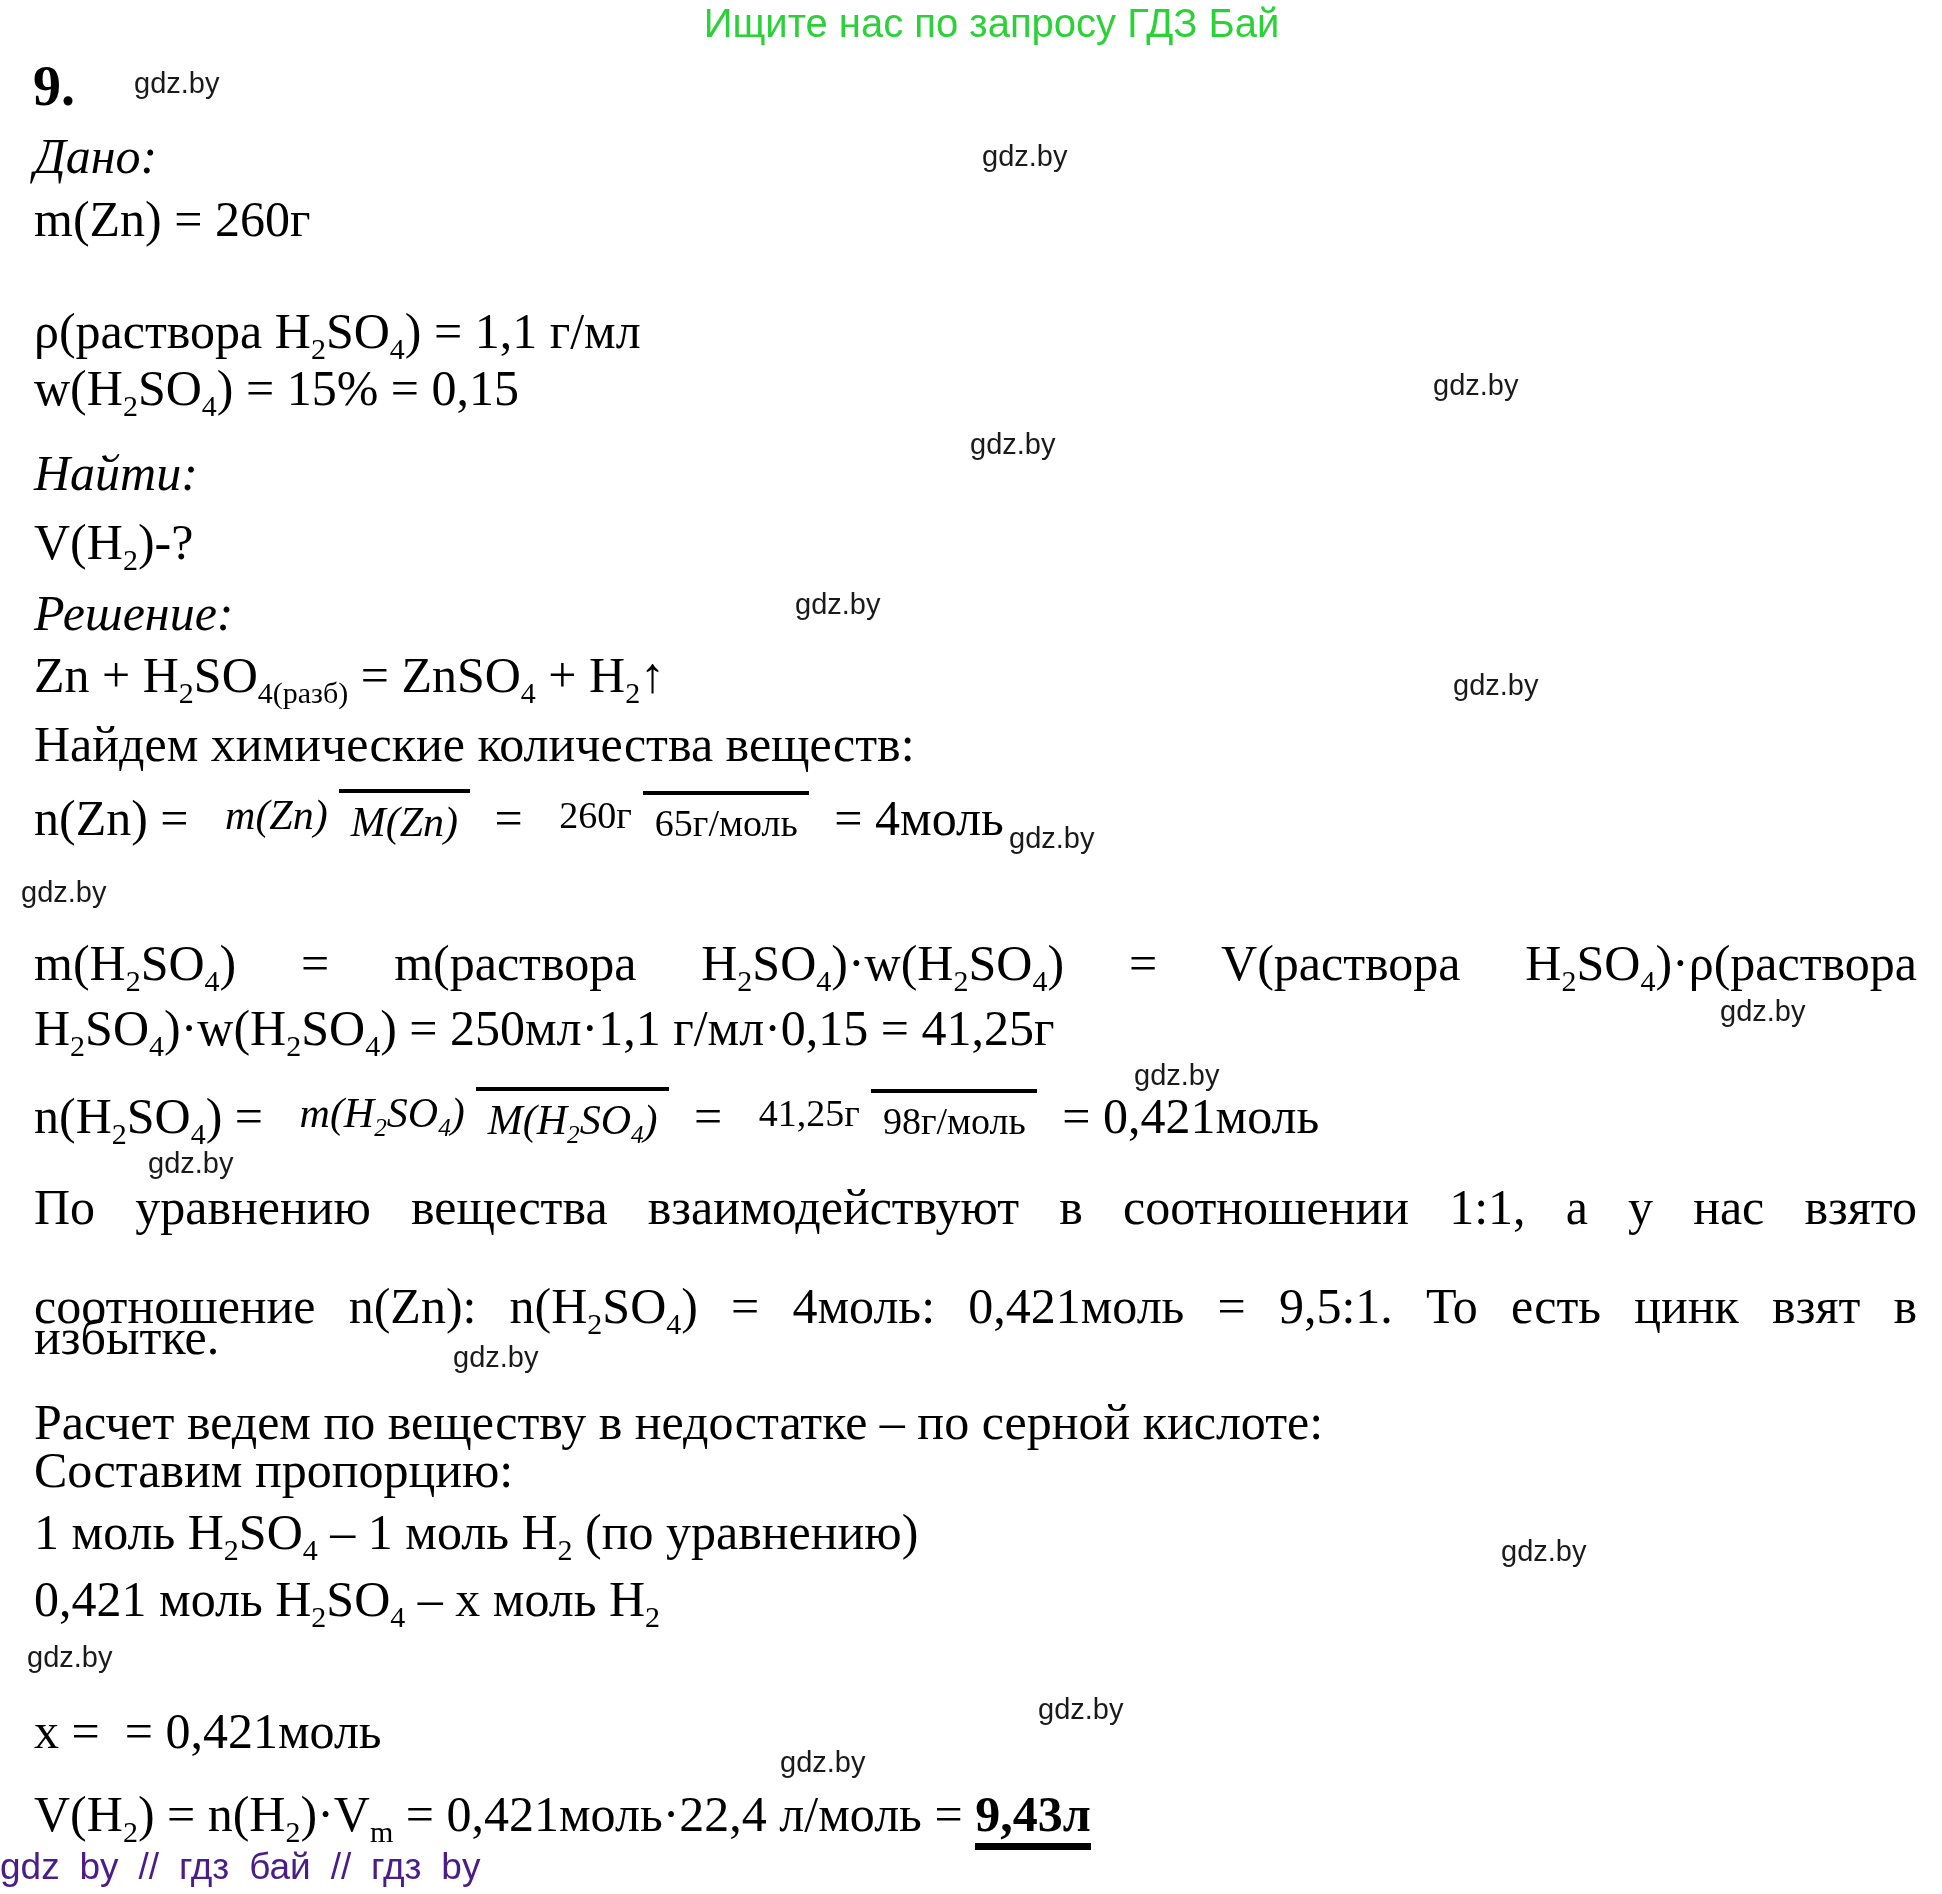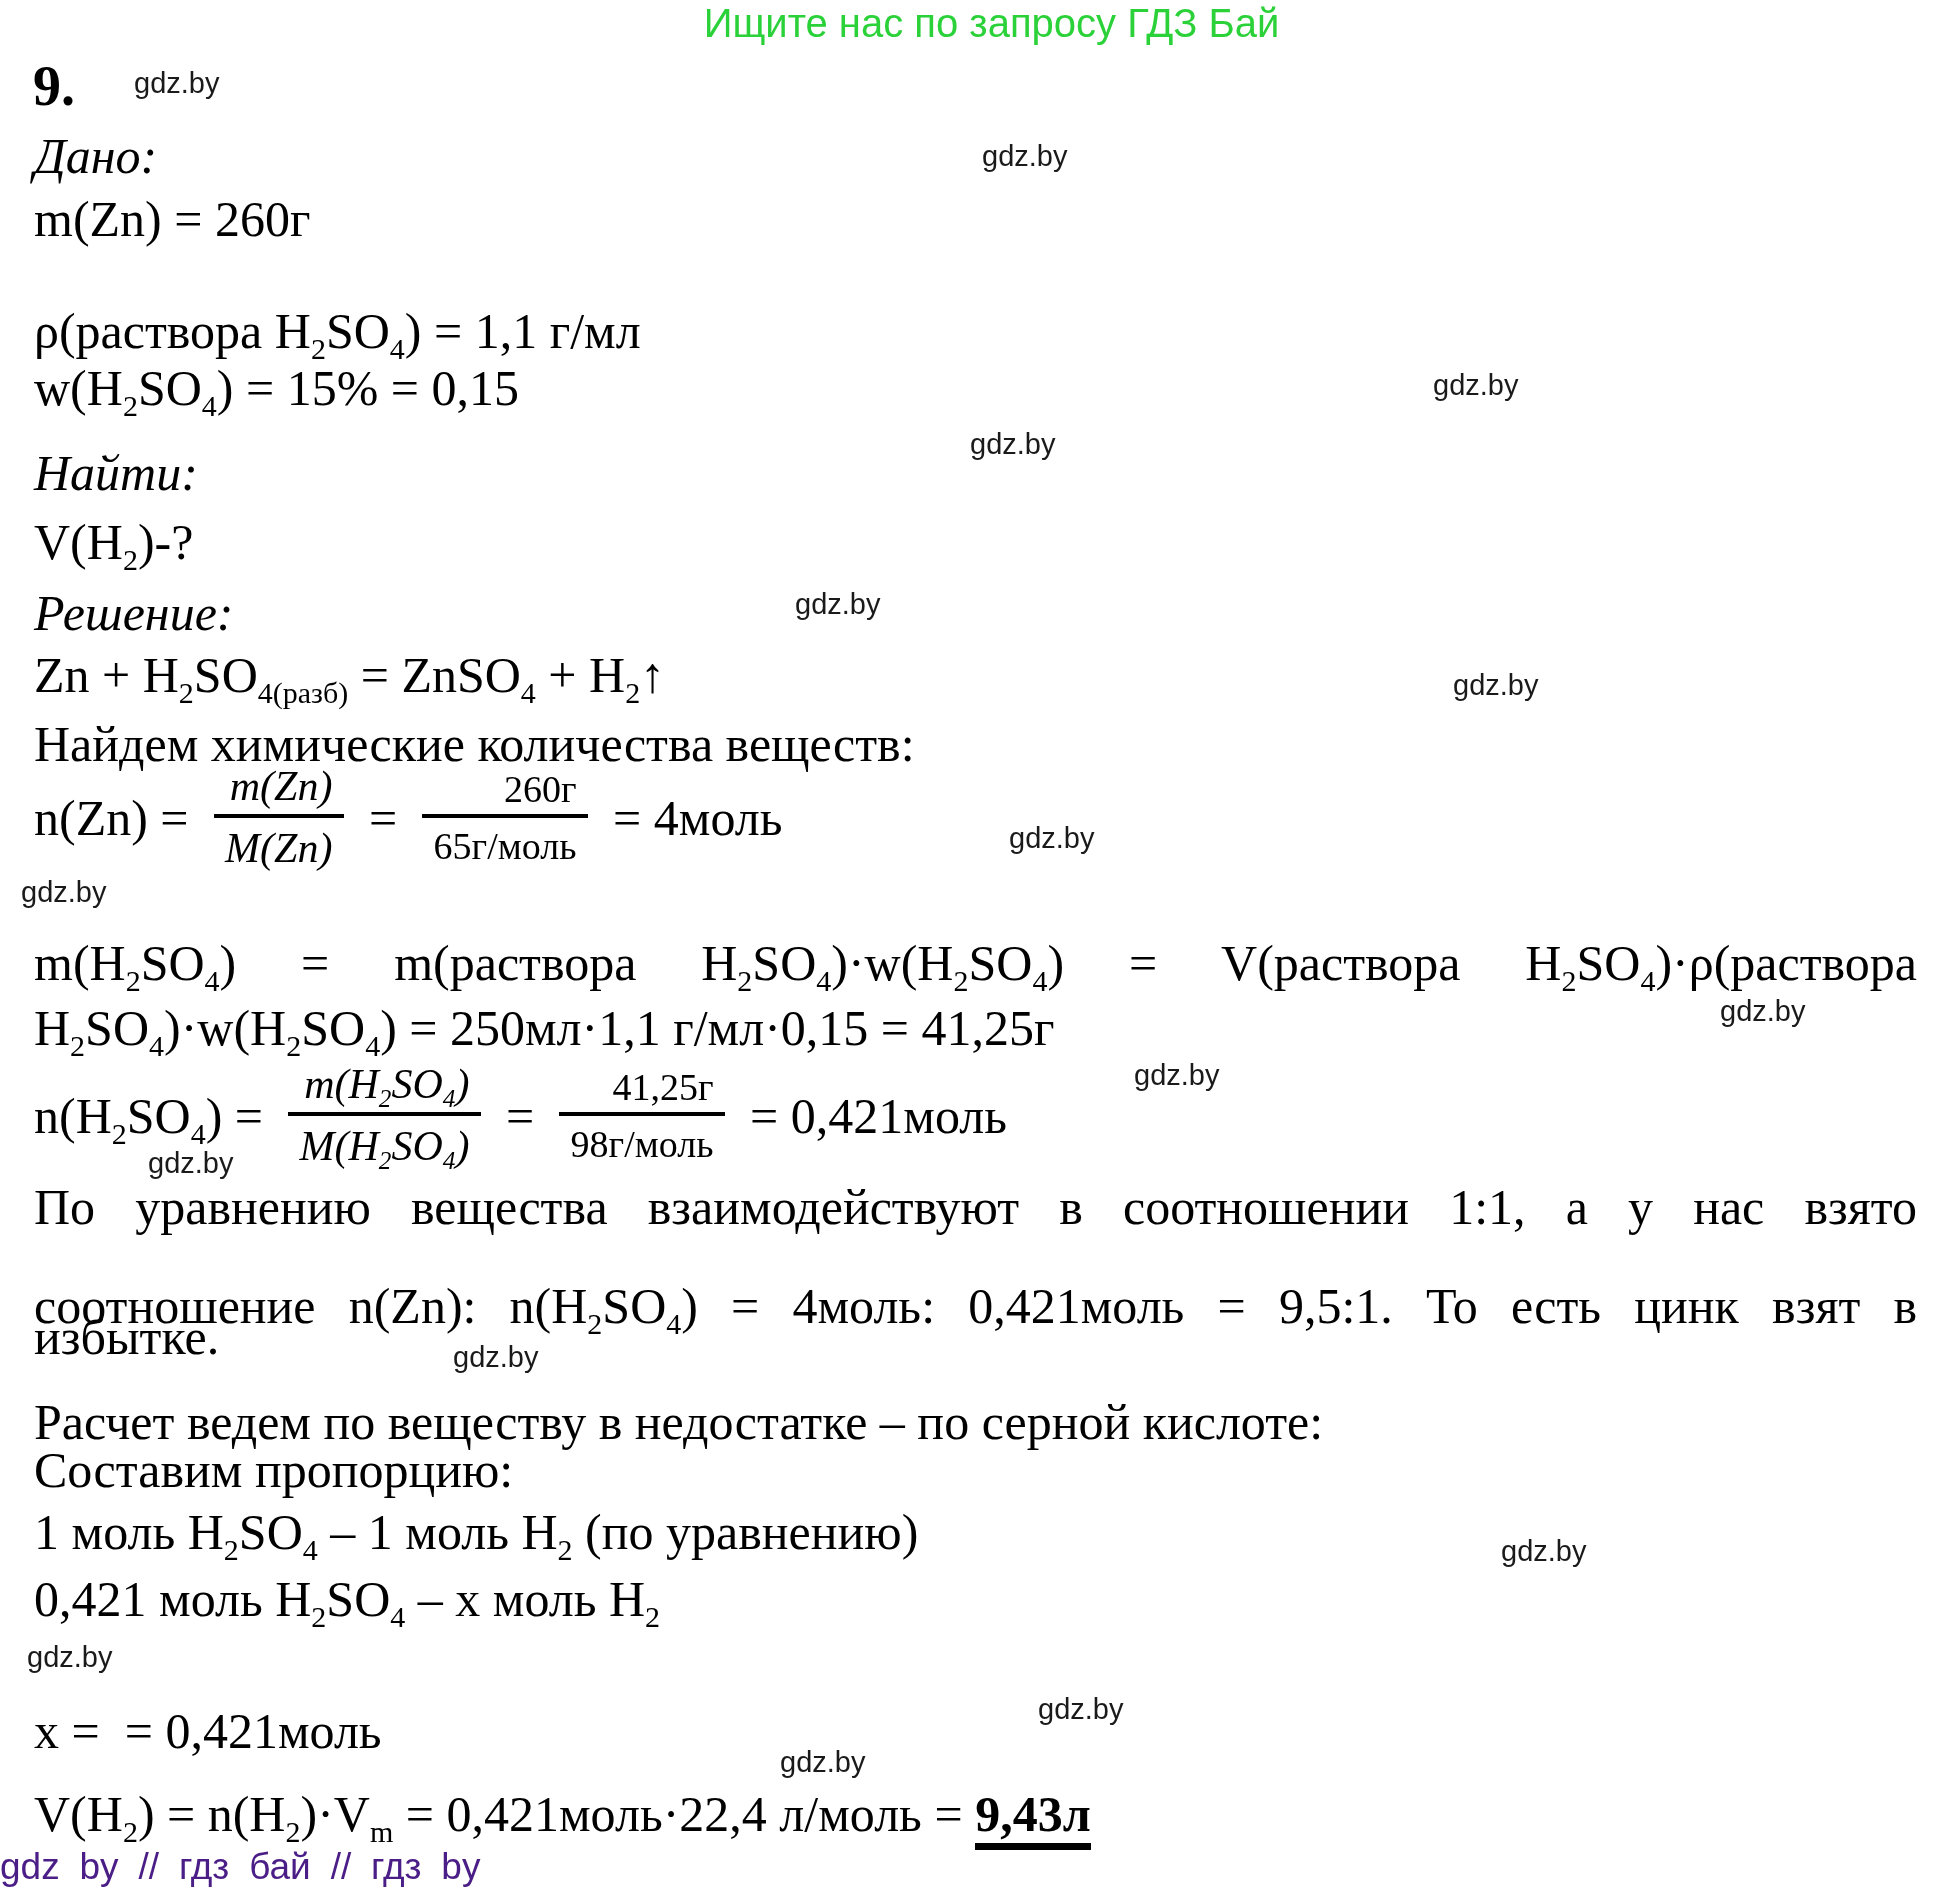--- a/index.html
+++ b/index.html
@@ -11,21 +11,21 @@
   .just { white-space:normal; width:1883px; text-align:justify; text-align-last:justify; }
 
   .hdr { position:absolute; top:1.9px; left:0; width:100%; text-align:center;
          font-family:"Liberation Sans","DejaVu Sans",sans-serif; font-size:40px; line-height:1.05; }
   .num { position:absolute; left:33px; top:54px; font-size:56px; font-weight:bold; }
 
   .wm { position:absolute; font-family:"Liberation Sans","DejaVu Sans",sans-serif;
         font-size:29px; line-height:1; color:#1a1a1a; white-space:nowrap; }
 
   .eqrow { position:absolute; left:34px; display:flex; align-items:center; gap:25px; font-size:50px; }
-  .frac { display:inline-flex; flex-direction:column; align-items:flex-end; font-size:38px; line-height:1.12; }
+  .frac { display:inline-flex; flex-direction:row; align-items:center; font-size:38px; line-height:1.12; }
   .frac .fn { padding:0 11.5px 3.8px; }
   .frac .fd { border-top:4.8px solid #000; padding:6.7px 11.5px 0; }
   .frac.sym { font-style:italic; font-size:42px; }
 
   sub { font-size:0.6em; line-height:0; }
 
   .answer { font-weight:bold; border-bottom:7.7px solid #000; padding-bottom:1px; }
 
   .ftr { position:absolute; top:1846px; left:0; width:100%; text-align:left;
          font-family:"Liberation Sans","DejaVu Sans",sans-serif; font-size:37px; word-spacing:9.6px; }

